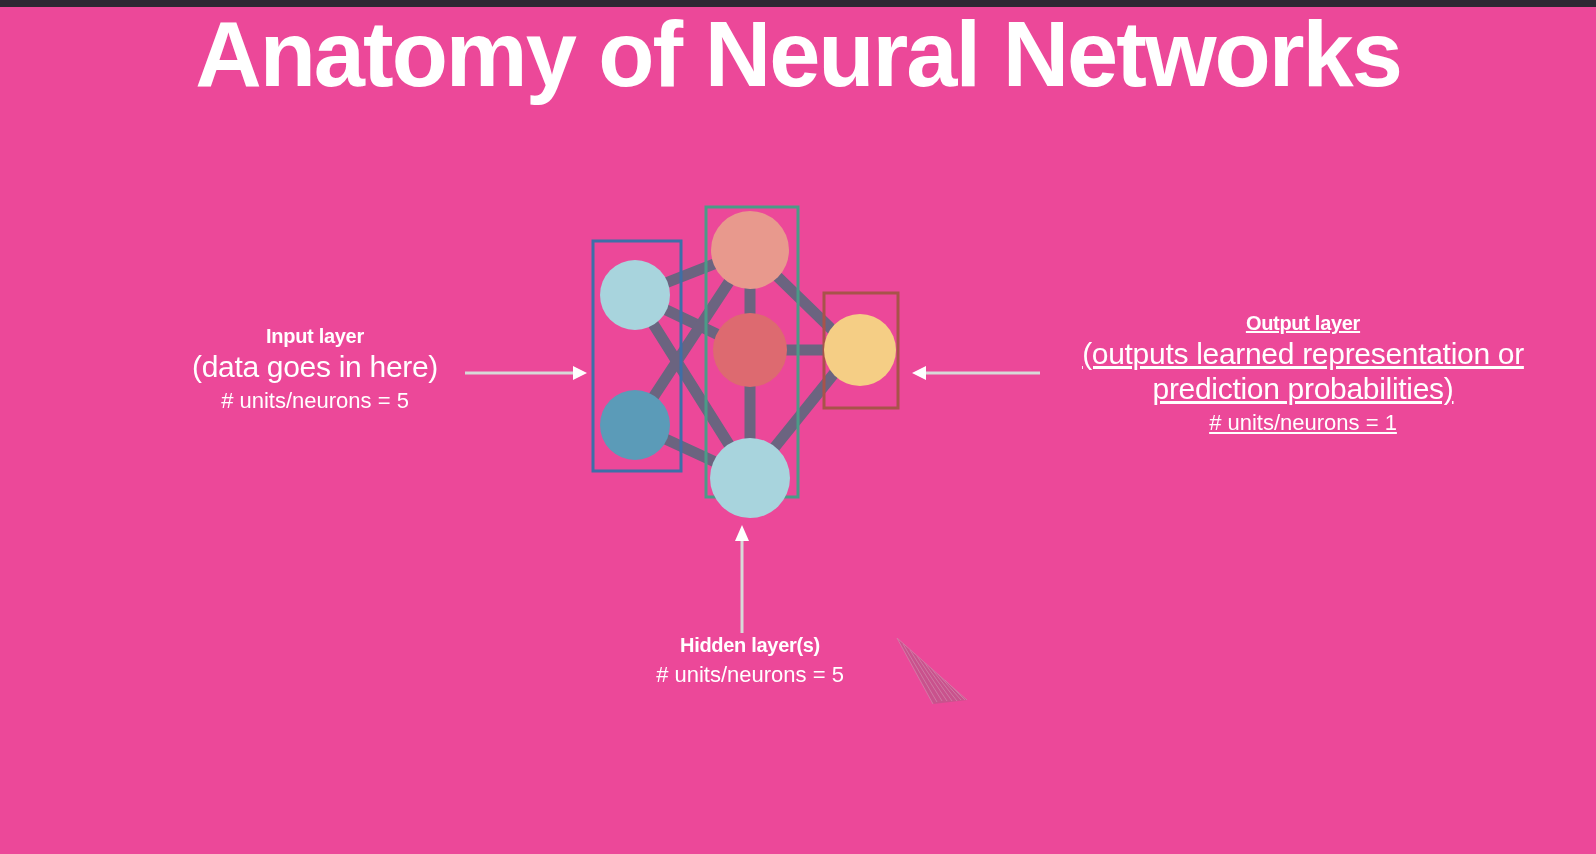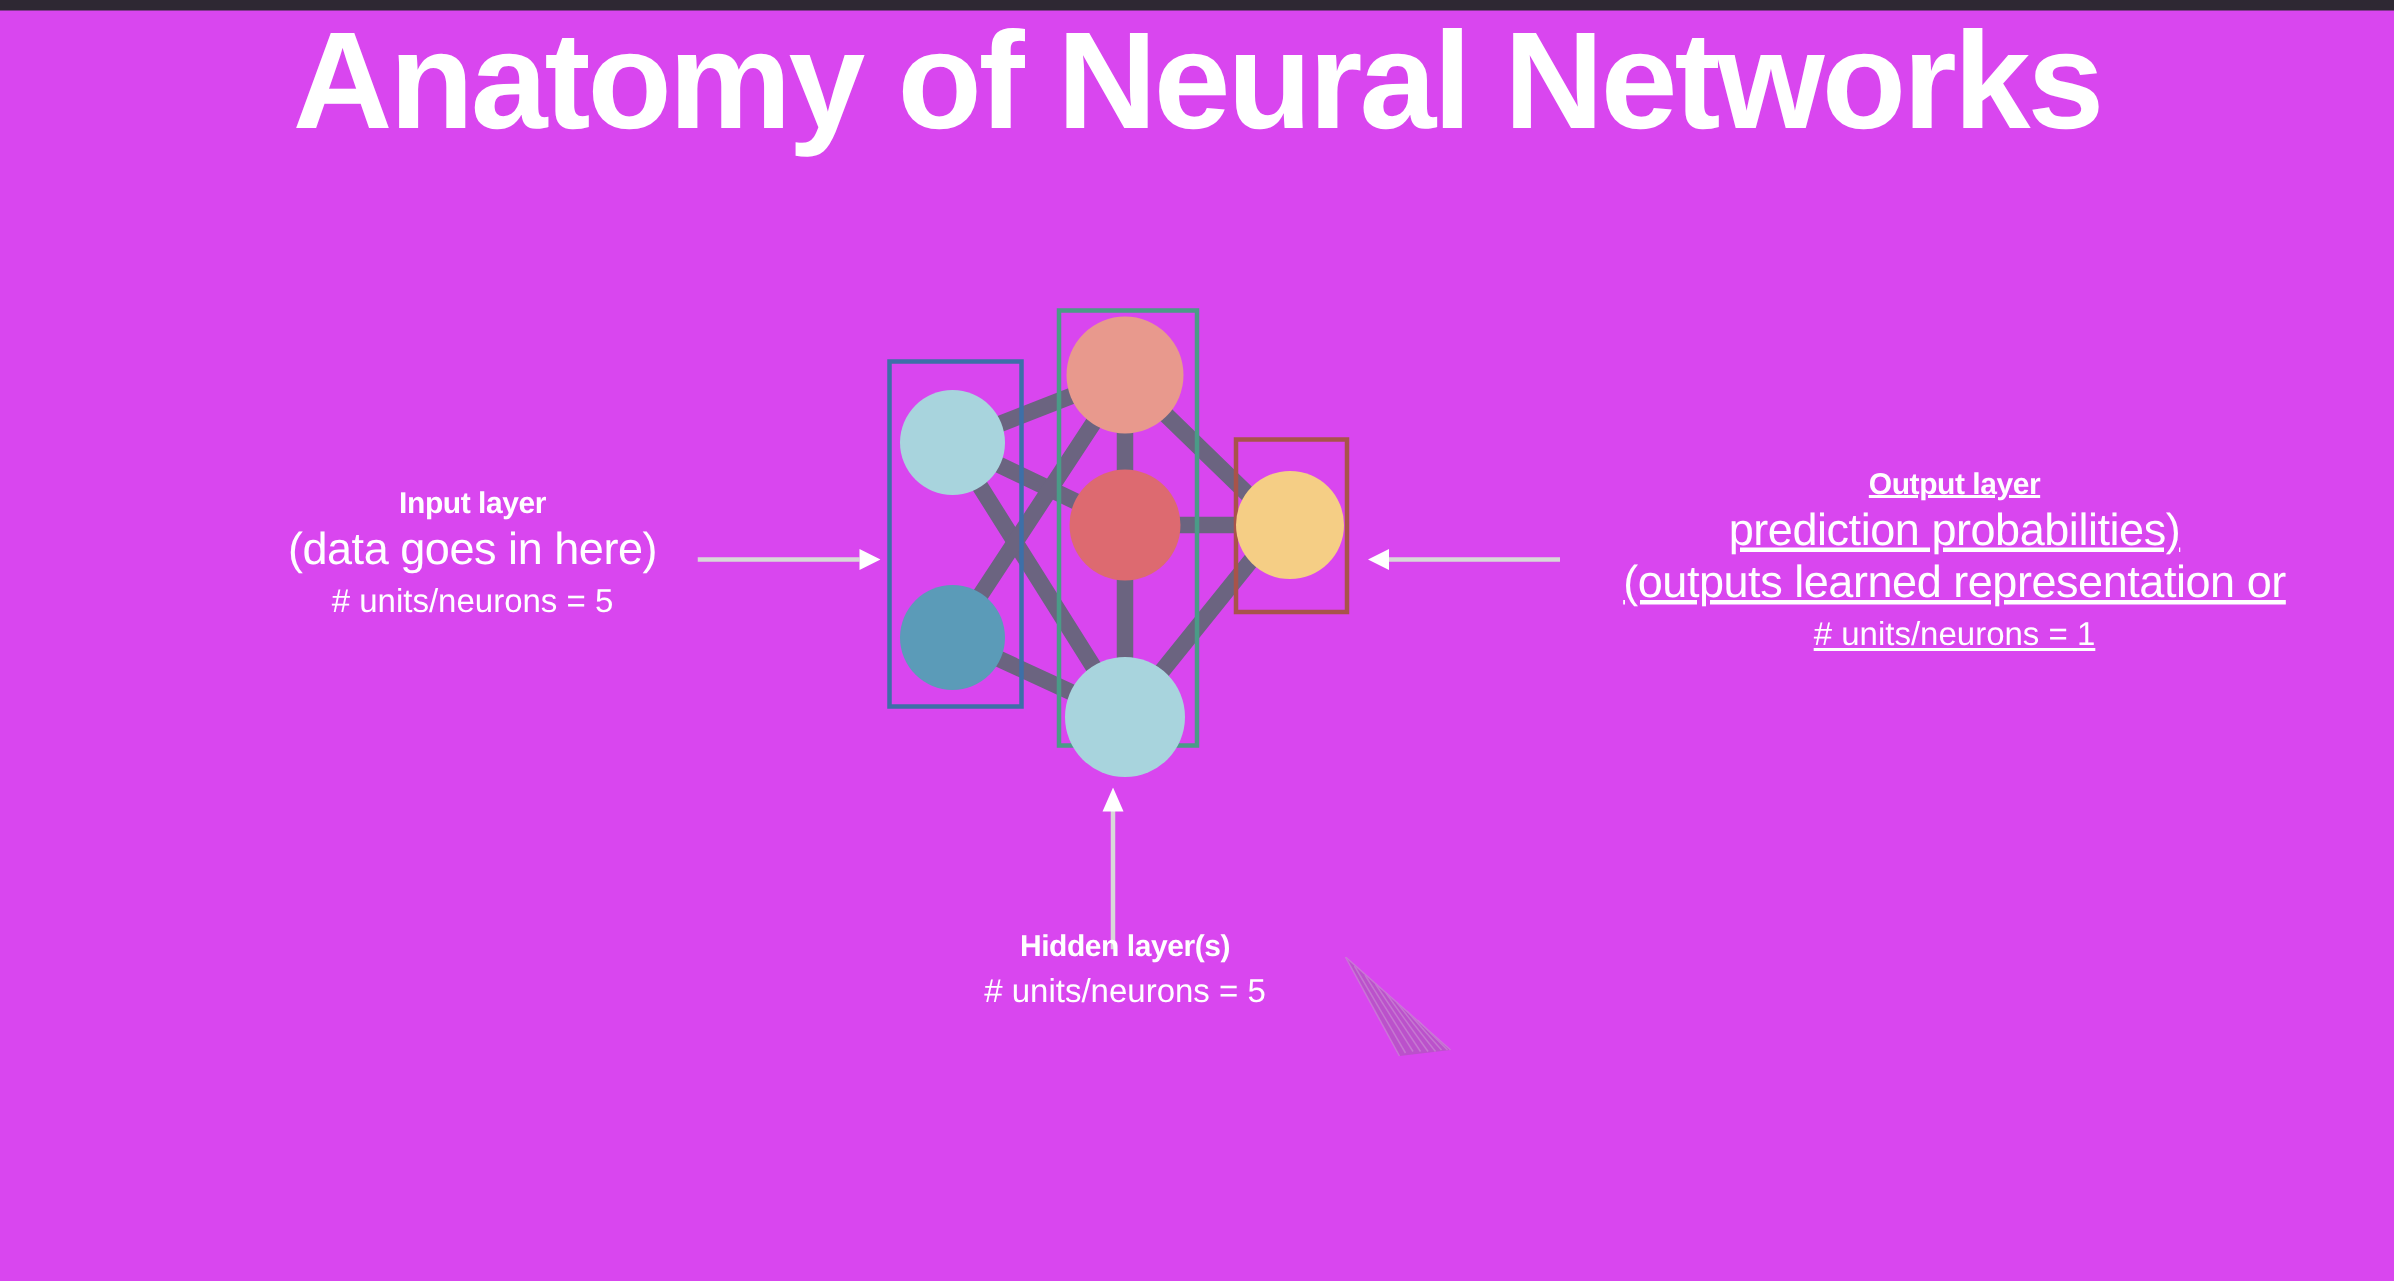--- a/index.html
+++ b/index.html
@@ -4,21 +4,21 @@
 <style>
   html, body {
     margin: 0;
     padding: 0;
     background: #000000;
   }
   #slide {
     position: relative;
     width: 1596px;
     height: 854px;
-    background: #d946ef;
+    background: #ec4899;
     overflow: hidden;
     font-family: "Liberation Sans", sans-serif;
     color: #ffffff;
   }
   
   #top-strip {
     position: absolute;
     left: 0; top: 0;
     width: 1596px;
     height: 7px;
@@ -67,21 +67,21 @@
   .label-units {
     font-size: 22px;
     font-weight: normal;
     line-height: 1.5;
     letter-spacing: 0px;
     white-space: nowrap;
   }
 
   #input-label  { left: 155px; top: 325px;  width: 320px; }
   #output-label { left: 1010px; top: 312px; width: 586px; text-decoration: underline; }
-  #hidden-label { left: 520px;  top: 620px; width: 460px; }
+  #hidden-label { left: 520px;  top: 634px; width: 460px; }
 
   
   .arrow-svg { position: absolute; }
   #arrow-input  { left: 465px; top: 362px; }
   #arrow-output { left: 912px; top: 362px; }
   #arrow-hidden { left: 731px; top: 525px; }
 
   
   #cursor-artifact {
     position: absolute;
@@ -152,22 +152,22 @@
   </svg>
 
   <div class="label-block" id="input-label">
     <div class="label-title">Input layer</div>
     <div class="label-sub">(data goes in here)</div>
     <div class="label-units"># units/neurons = 5</div>
   </div>
 
   <div class="label-block" id="output-label">
     <div class="label-title">Output layer</div>
+    <div class="label-sub">(outputs learned representation or</div>
     <div class="label-sub">prediction probabilities)</div>
-    <div class="label-sub">(outputs learned representation or</div>
     <div class="label-units"># units/neurons = 1</div>
   </div>
 
   <div class="label-block" id="hidden-label">
     <div class="label-title">Hidden layer(s)</div>
     <div class="label-units"># units/neurons = 5</div>
   </div>
 
   <svg id="cursor-artifact" width="78" height="72" viewBox="0 0 78 72">
     <polygon points="4,0 74,62 40,66" fill="#6d6d6d" opacity="0.5"></polygon>

